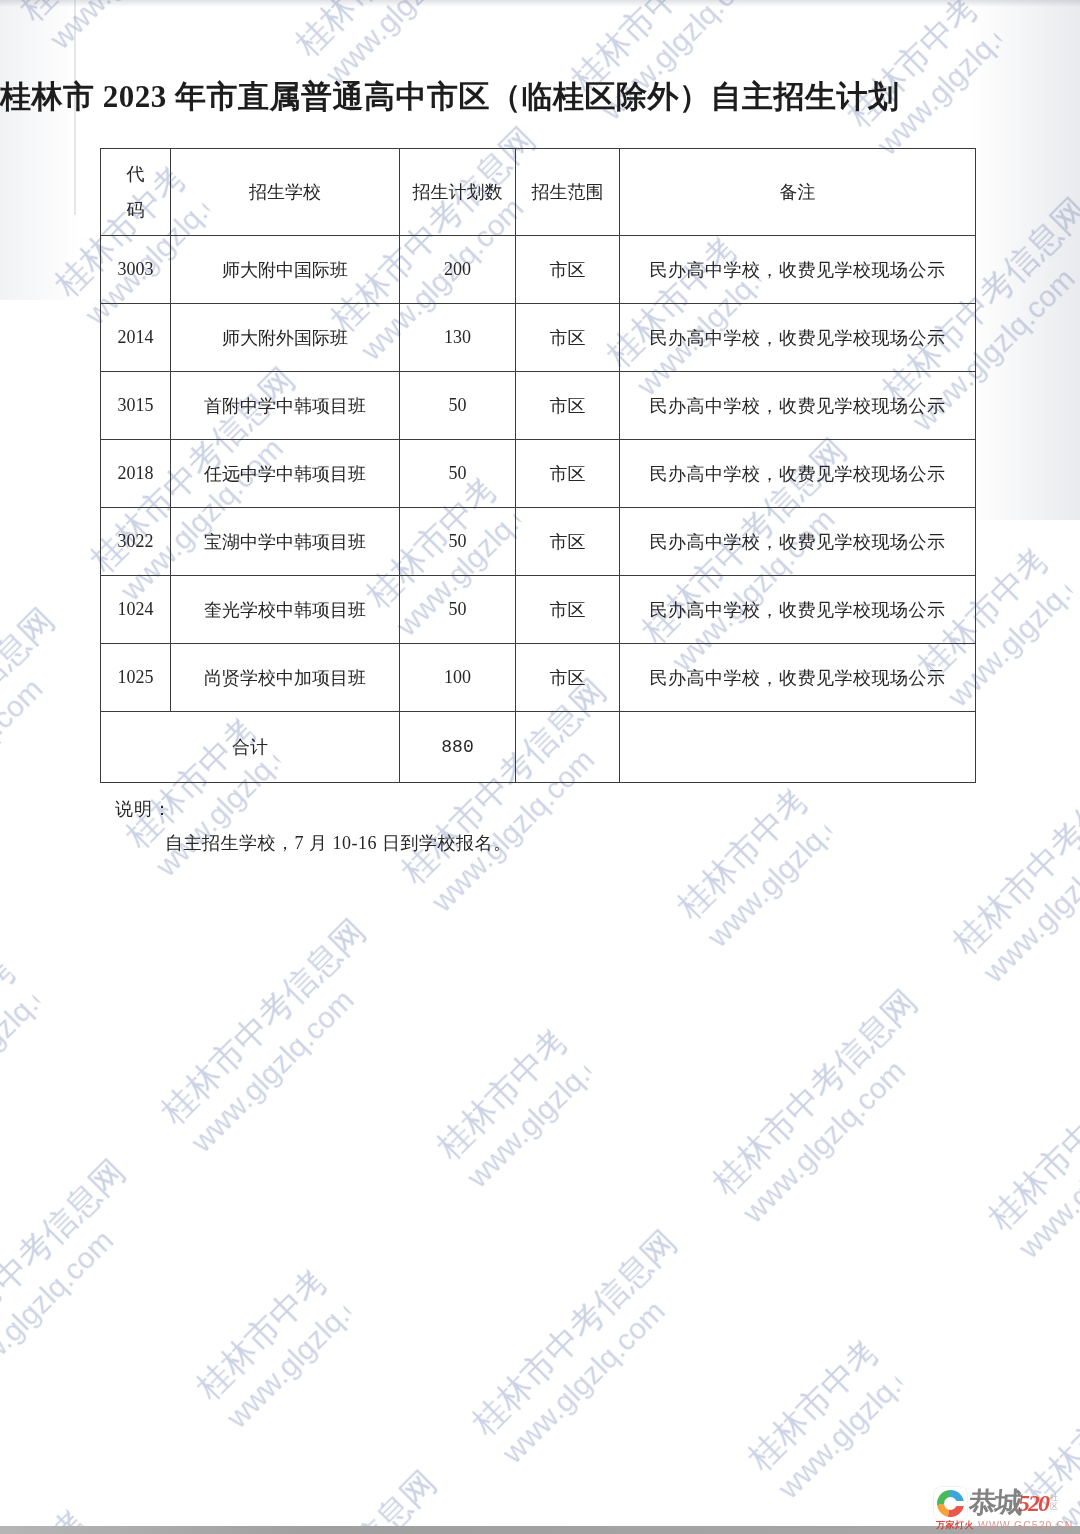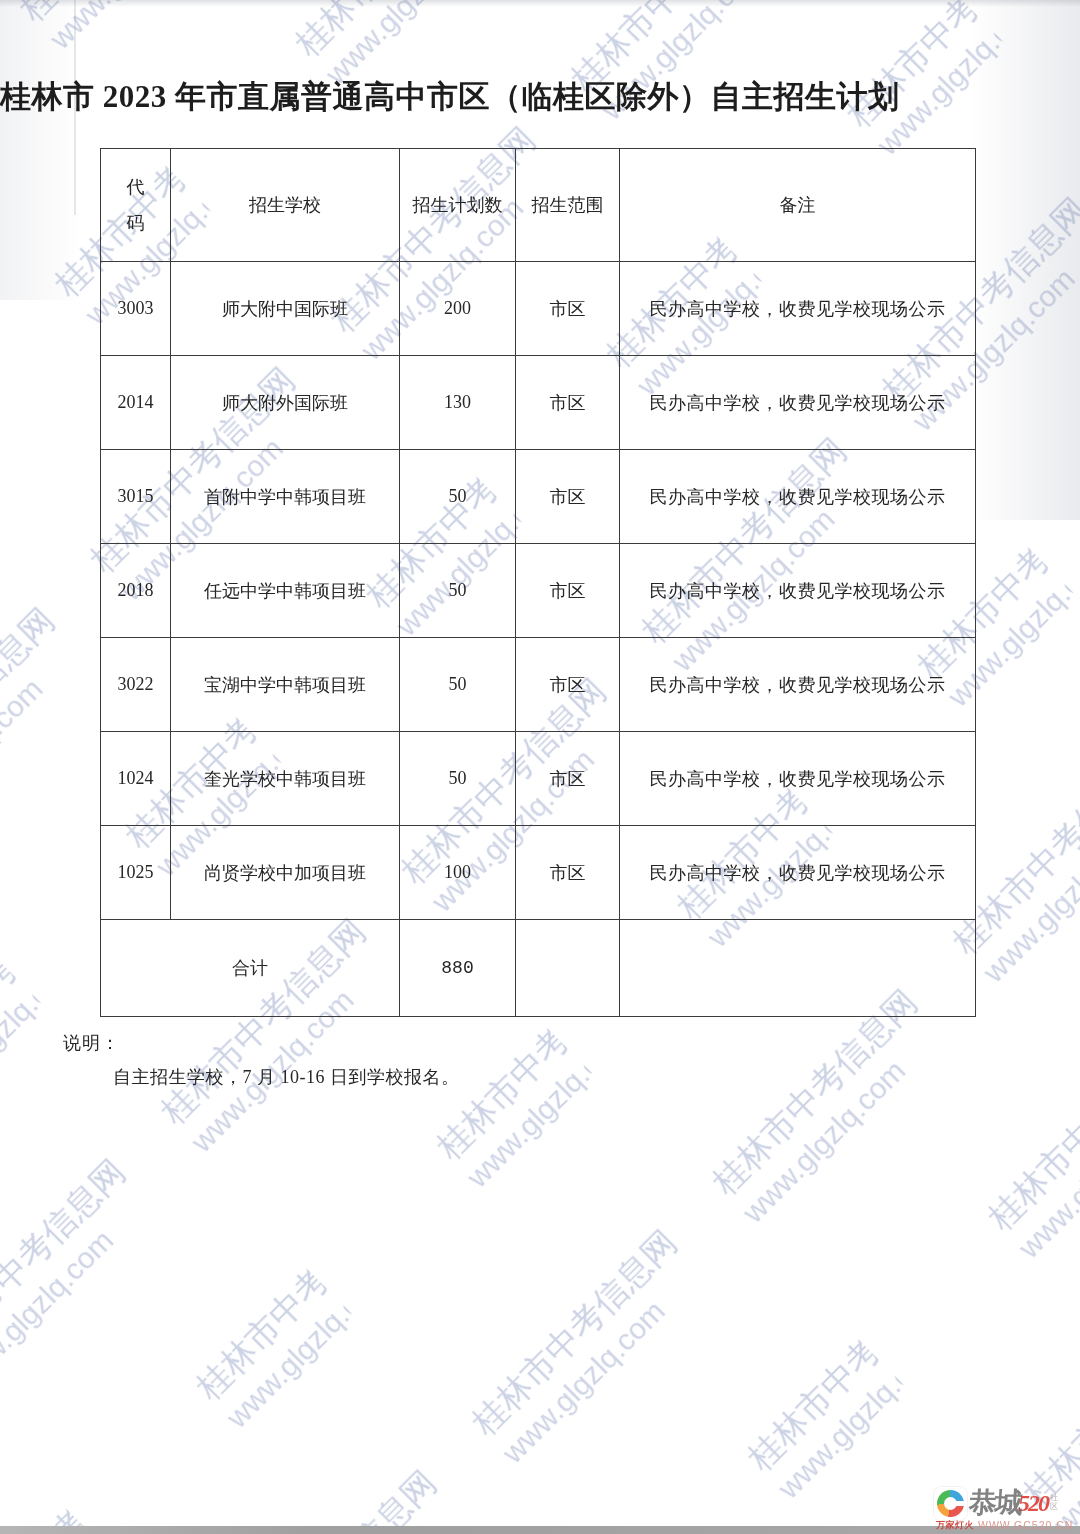--- a/index.html
+++ b/index.html
@@ -55,31 +55,31 @@
     margin:30px 0 0 100px;
     background:transparent;
   }
   .enroll-table th, .enroll-table td {
     border:1.6px solid #3b3b3b;
     text-align:center;
     vertical-align:middle;
     color:#262626;
     font-weight:normal;
     font-size:18px;
-    padding:17px 4px;
+    padding:4px 4px;
     overflow:hidden;
   }
   .enroll-table thead th { height:78px; }
   .enroll-table tbody td { height:59px; }
   .enroll-table tr.row-total td { height:62px;font-family:Liberation Mono, monospace; }
   .code-wrap { display:inline-block; width:1.15em; line-height:2.0; word-break:break-all; }
   .cell-code { font-size:19px; }
   .cell-note { font-size:17px; letter-spacing:0.5px; }
 
-  .notes-block { margin:14px 0 0 63px; color:#262626; }
+  .notes-block { margin:14px 0 0 115px; color:#262626; }
   .notes-heading { font-size:18px; letter-spacing:1px; }
   .notes-line { margin:10px 0 0 50px; font-size:18px; letter-spacing:0.5px; }
 
   
   .bottom-bar {
     position:absolute; left:0; bottom:0; width:100%; height:8px; z-index:3;
     background:linear-gradient(to right, #b5b5b5, #9f9f9f 30%, #a8a8a8);
   }
 
   

